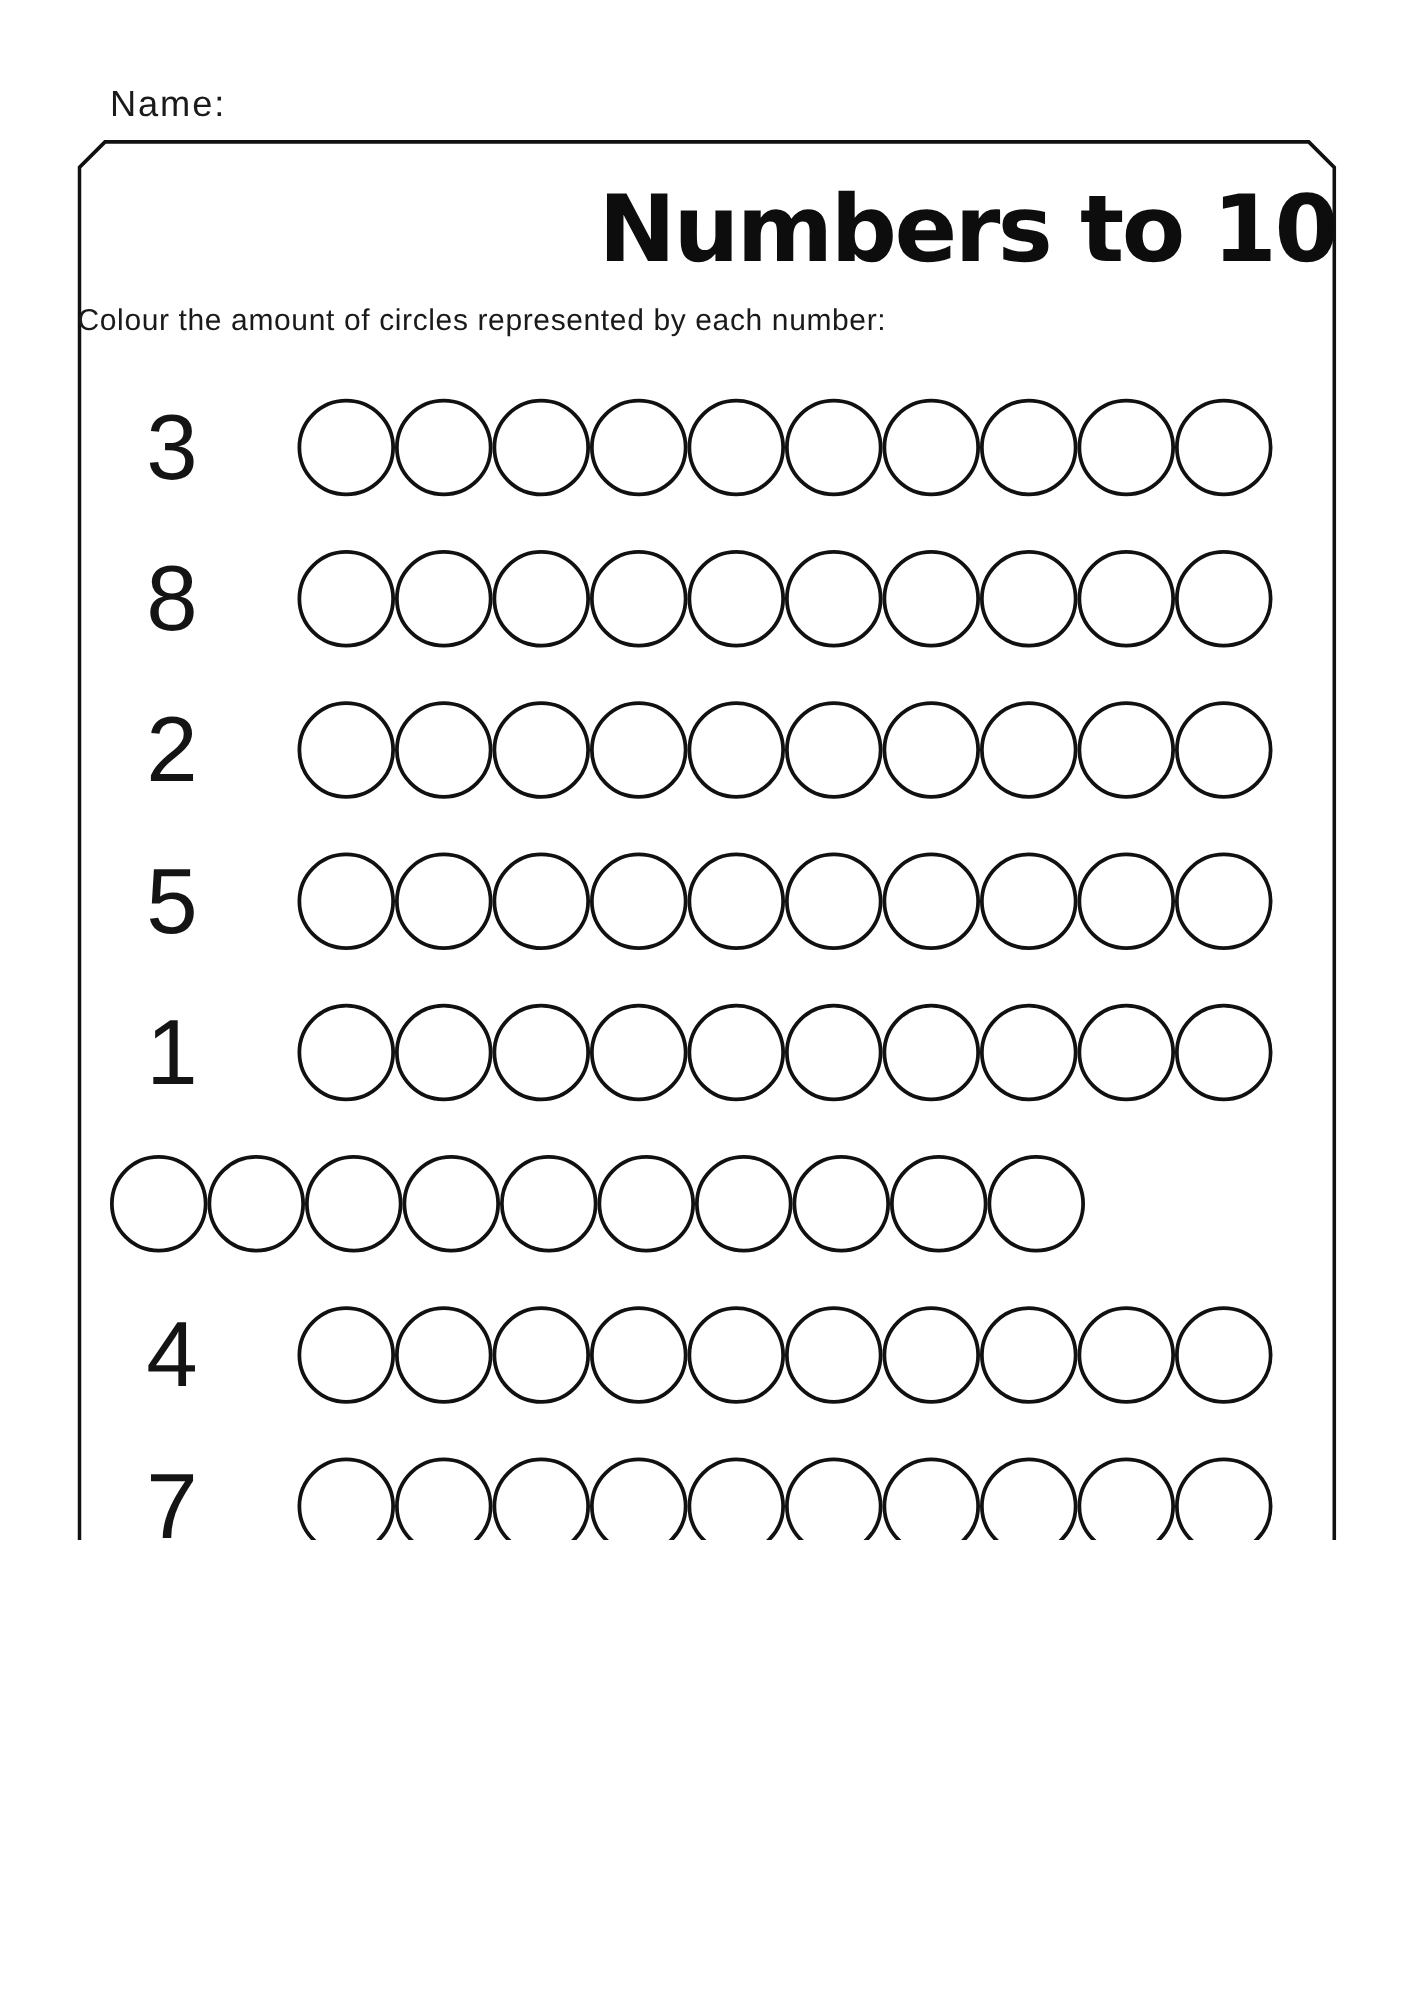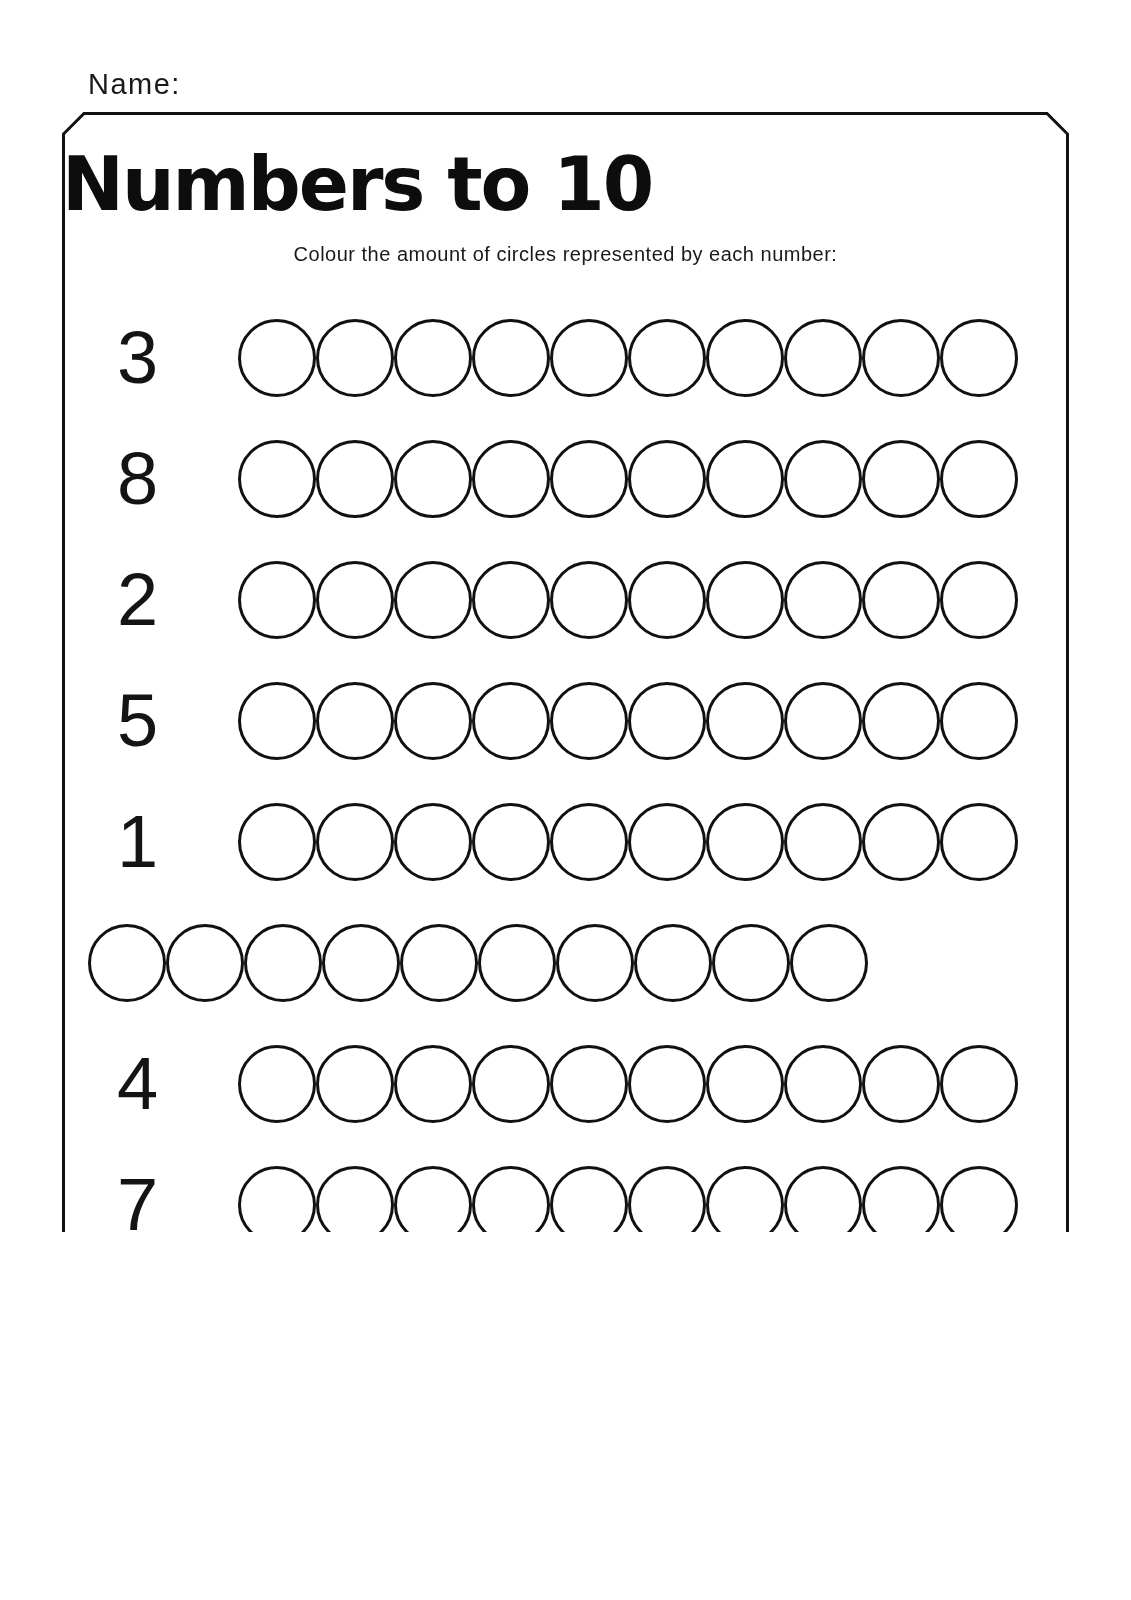--- a/index.html
+++ b/index.html
@@ -30,36 +30,35 @@
     top: 112px;
     width: 1007px;
     height: 1421px;
   }
   .title {
     position: absolute;
     left: 62px;
     top: 146px;
     width: 1007px;
     margin: 0;
-    text-align: left;
+    text-align: right;
     font-family: "DejaVu Sans", sans-serif;
     font-weight: 700;
     font-size: 74px;
     letter-spacing: -2px;
     line-height: 1.05;
     color: #0d0d0d;
   }
   .instruction {
     position: absolute;
     left: 62px;
     top: 243px;
     width: 1007px;
     margin: 0;
-    text-align: center;
-    font-size: 20px;
+    font-size: 24px;
     letter-spacing: 0.5px;
     color: #1a1a1a;
   }
   .rows {
     position: absolute;
     left: 62px;
     top: 297px;
     width: 1007px;
   }
   .row {

